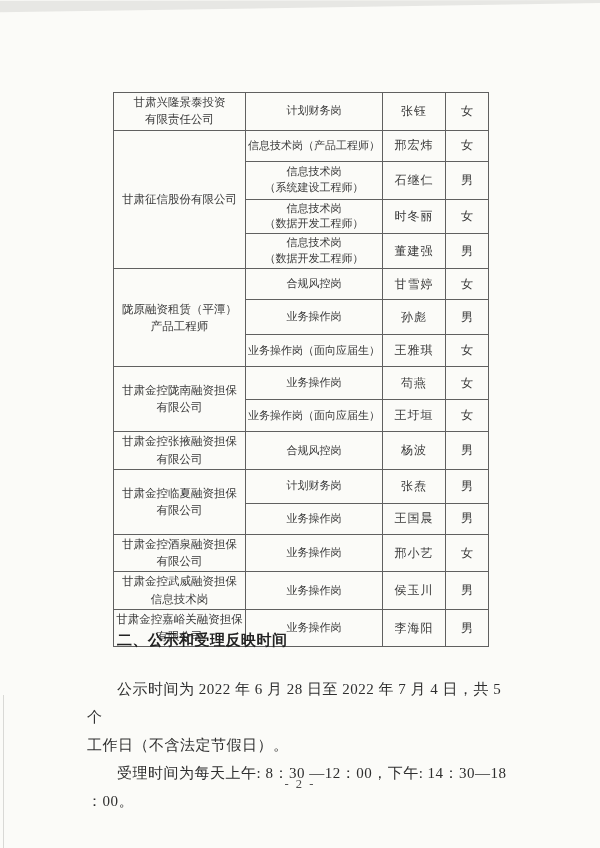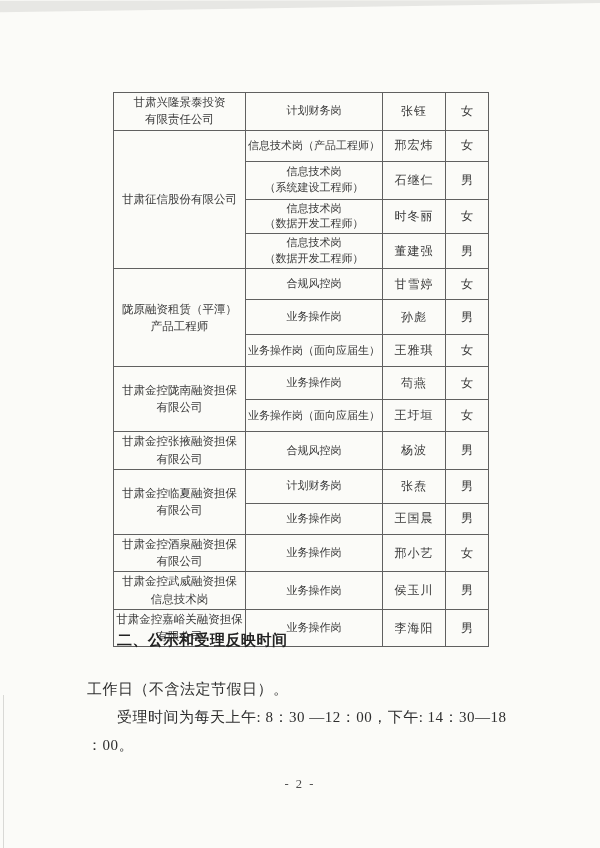--- a/index.html
+++ b/index.html
@@ -186,20 +186,21 @@
           <td class="name">李海阳</td>
           <td class="gender">男</td>
         </tr>
       </tbody>
   </table>
 
   <div class="textblock">
     <div class="heading">二、公示和受理反映时间</div>
     <div id="paragraphs">
         <div class="para">
+          <div class="line indent">公示时间为 2022 年 6 月 28 日至 2022 年 7 月 4 日，共 5 个</div>
           <div class="line">工作日（不含法定节假日）。</div>
         </div>
         <div class="para">
           <div class="line indent">受理时间为每天上午: 8：30 —12：00，下午: 14：30—18</div>
           <div class="line">：00。</div>
         </div>
       </div>
   </div>
 
   <div class="pagenum">- 2 -</div>

